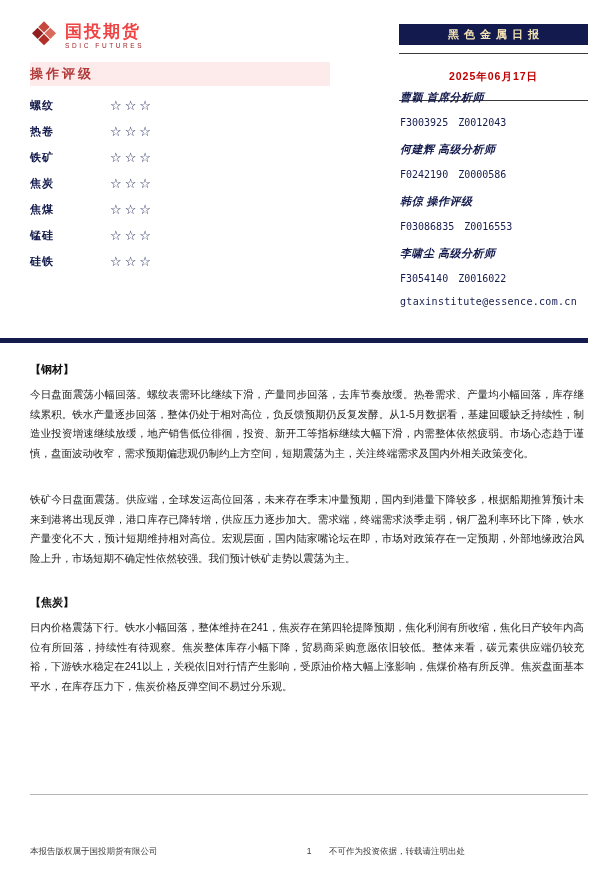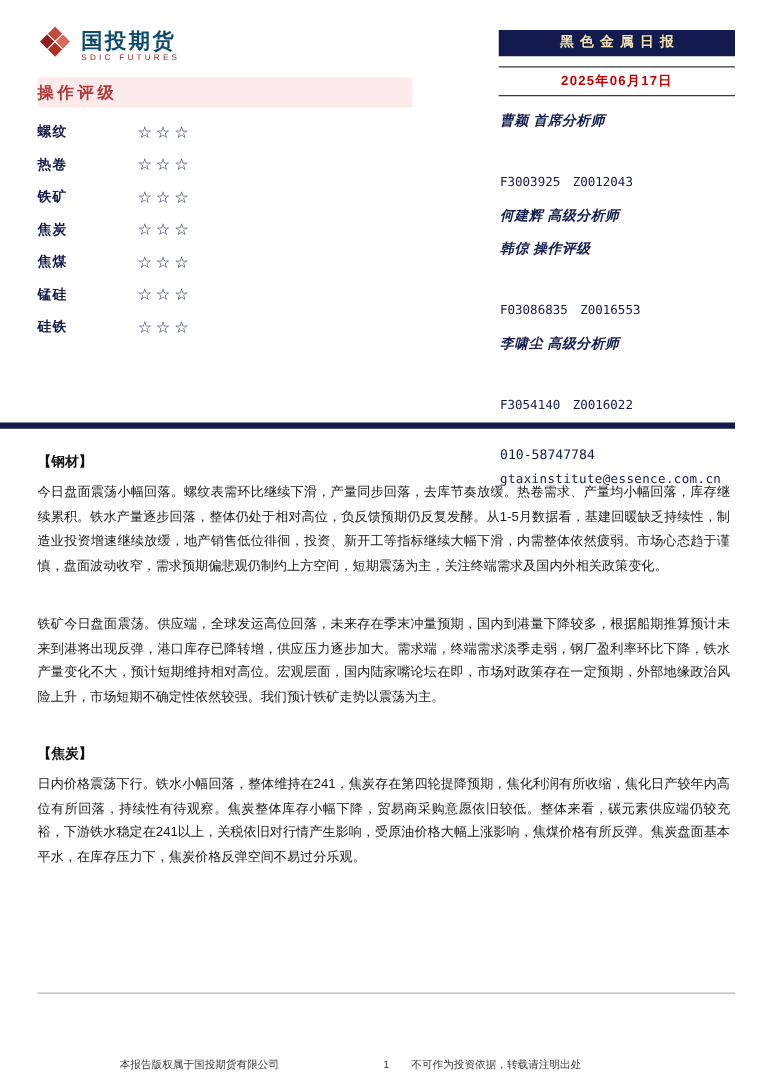--- a/index.html
+++ b/index.html
@@ -6,50 +6,50 @@
   html,body { background:#ffffff; }
   body { font-family:"Liberation Sans", sans-serif; }
   .page {
     position:relative; width:615px; height:870px; background:#ffffff;
     overflow:hidden;
   }
 
   
   .brand { position:absolute; top:20px; left:30px; display:flex; align-items:center; gap:7px; }
   .brand-text { display:flex; flex-direction:column; }
-  .brand-name { font-size:17px; font-weight:bold; color:#0c4a6e; letter-spacing:2px; line-height:19px; }
+  .brand-name { font-size:17px; font-weight:bold; color:#ef4444; letter-spacing:2px; line-height:19px; }
   .brand-sub { font-size:6.5px; color:#9e2021; letter-spacing:2.6px; line-height:9px; }
 
   .report-badge {
     position:absolute; top:24px; left:399px; width:189px; height:21px;
     background:#131b4e; color:#f3e3b4; font-weight:bold; font-size:11px;
     letter-spacing:5px; text-indent:5px; text-align:center; line-height:21px;
   }
   .date-box {
     position:absolute; top:53px; left:399px; width:189px;
     border-top:1.5px solid #3a3a3a; border-bottom:1.5px solid #3a3a3a;
-    padding:4px 0; text-align:center;
+    padding:16px 0; text-align:center;
     color:#c00000; font-weight:bold; font-size:10.5px; letter-spacing:1px;
   }
 
   
   .ratings-banner {
     position:absolute; top:62px; left:30px; width:300px; height:24px;
     background:#fdeaea; color:#b03a3a; font-weight:bold; font-size:13px;
     letter-spacing:3px; line-height:24px;
   }
   .rating-list { position:absolute; top:92px; left:30px; width:300px; }
   .rating-row { display:flex; align-items:center; height:26px; }
   .rating-name { width:80px; font-size:11px; font-weight:bold; color:#141b4d; letter-spacing:1px; }
   .rating-stars { font-size:13px; color:#141b4d; letter-spacing:3px; }
 
   
   .analysts { position:absolute; top:84px; left:400px; width:190px; color:#141b4d; }
   .analyst-name { font-size:11px; font-weight:bold; font-style:italic; line-height:26px; letter-spacing:0.5px; }
-  .analyst-certs { font-family:"DejaVu Sans Mono", monospace; font-size:10px; line-height:26px;margin-top:24px; }
+  .analyst-certs { font-family:"DejaVu Sans Mono", monospace; font-size:10px; line-height:26px; }
   .analyst-certs .cert { margin-right:10px; }
   .contact-phone { margin-top:16px; font-family:"DejaVu Sans Mono", monospace; font-size:10.5px; line-height:20px; }
   .contact-email { font-family:"DejaVu Sans Mono", monospace; font-size:10px; line-height:20px; letter-spacing:0.3px; }
 
   
   .divider-bar { position:absolute; top:338px; left:0; width:588px; height:5px; background:#141b4d; }
 
   
   .main { position:absolute; top:362px; left:30px; width:558px; }
   .section-title { font-size:11px; font-weight:bold; color:#111111; margin:0 0 8px 0; }
@@ -58,21 +58,21 @@
     text-align:justify; margin:0 4px 27px 0;
   }
 
   
   .footer {
     position:absolute; left:30px; right:27px; bottom:12px;
     border-top:1px solid #b5b5b5; padding-top:7px;
     display:flex; align-items:baseline;
     font-size:8.5px; color:#3a3a3a;
   }
-  .footer-left { flex:1; text-align:center;margin-top:44px; }
+  .footer-left { flex:1; text-align:left;margin-top:44px; }
   .footer-page { width:40px; text-align:center; }
   .footer-right { flex:1; text-align:left; }
 </style>
 </head>
 <body>
 
 <div class="page">
 
   <div class="brand">
     <span>
@@ -126,29 +126,31 @@
       <span class="rating-stars">☆☆☆</span>
     </div>
   </div>
 
   <div class="analysts">
     <div class="analyst-name">曹颖 首席分析师</div>
     <div class="analyst-certs">
       <span class="cert">F3003925</span><span class="cert">Z0012043</span>
     </div>
     <div class="analyst-name">何建辉 高级分析师</div>
+    <div class="analyst-certs">
+      <span class="cert">F0242190</span><span class="cert">Z0000586</span>
+    </div>
     <div class="analyst-name">韩倞 操作评级</div>
     <div class="analyst-certs">
       <span class="cert">F03086835</span><span class="cert">Z0016553</span>
     </div>
     <div class="analyst-name">李啸尘 高级分析师</div>
     <div class="analyst-certs">
       <span class="cert">F3054140</span><span class="cert">Z0016022</span>
     </div>
-    <div class="contact-phone">010-58747784</div>
     <div class="contact-email">gtaxinstitute@essence.com.cn</div>
   </div>
 
   <div class="divider-bar"></div>
 
   <div class="main">
     <div>
       <h3 class="section-title">【钢材】</h3>
       <p class="section-body">今日盘面震荡小幅回落。螺纹表需环比继续下滑，产量同步回落，去库节奏放缓。热卷需求、产量均小幅回落，库存继续累积。铁水产量逐步回落，整体仍处于相对高位，负反馈预期仍反复发酵。从1-5月数据看，基建回暖缺乏持续性，制造业投资增速继续放缓，地产销售低位徘徊，投资、新开工等指标继续大幅下滑，内需整体依然疲弱。市场心态趋于谨慎，盘面波动收窄，需求预期偏悲观仍制约上方空间，短期震荡为主，关注终端需求及国内外相关政策变化。</p>
     </div>

